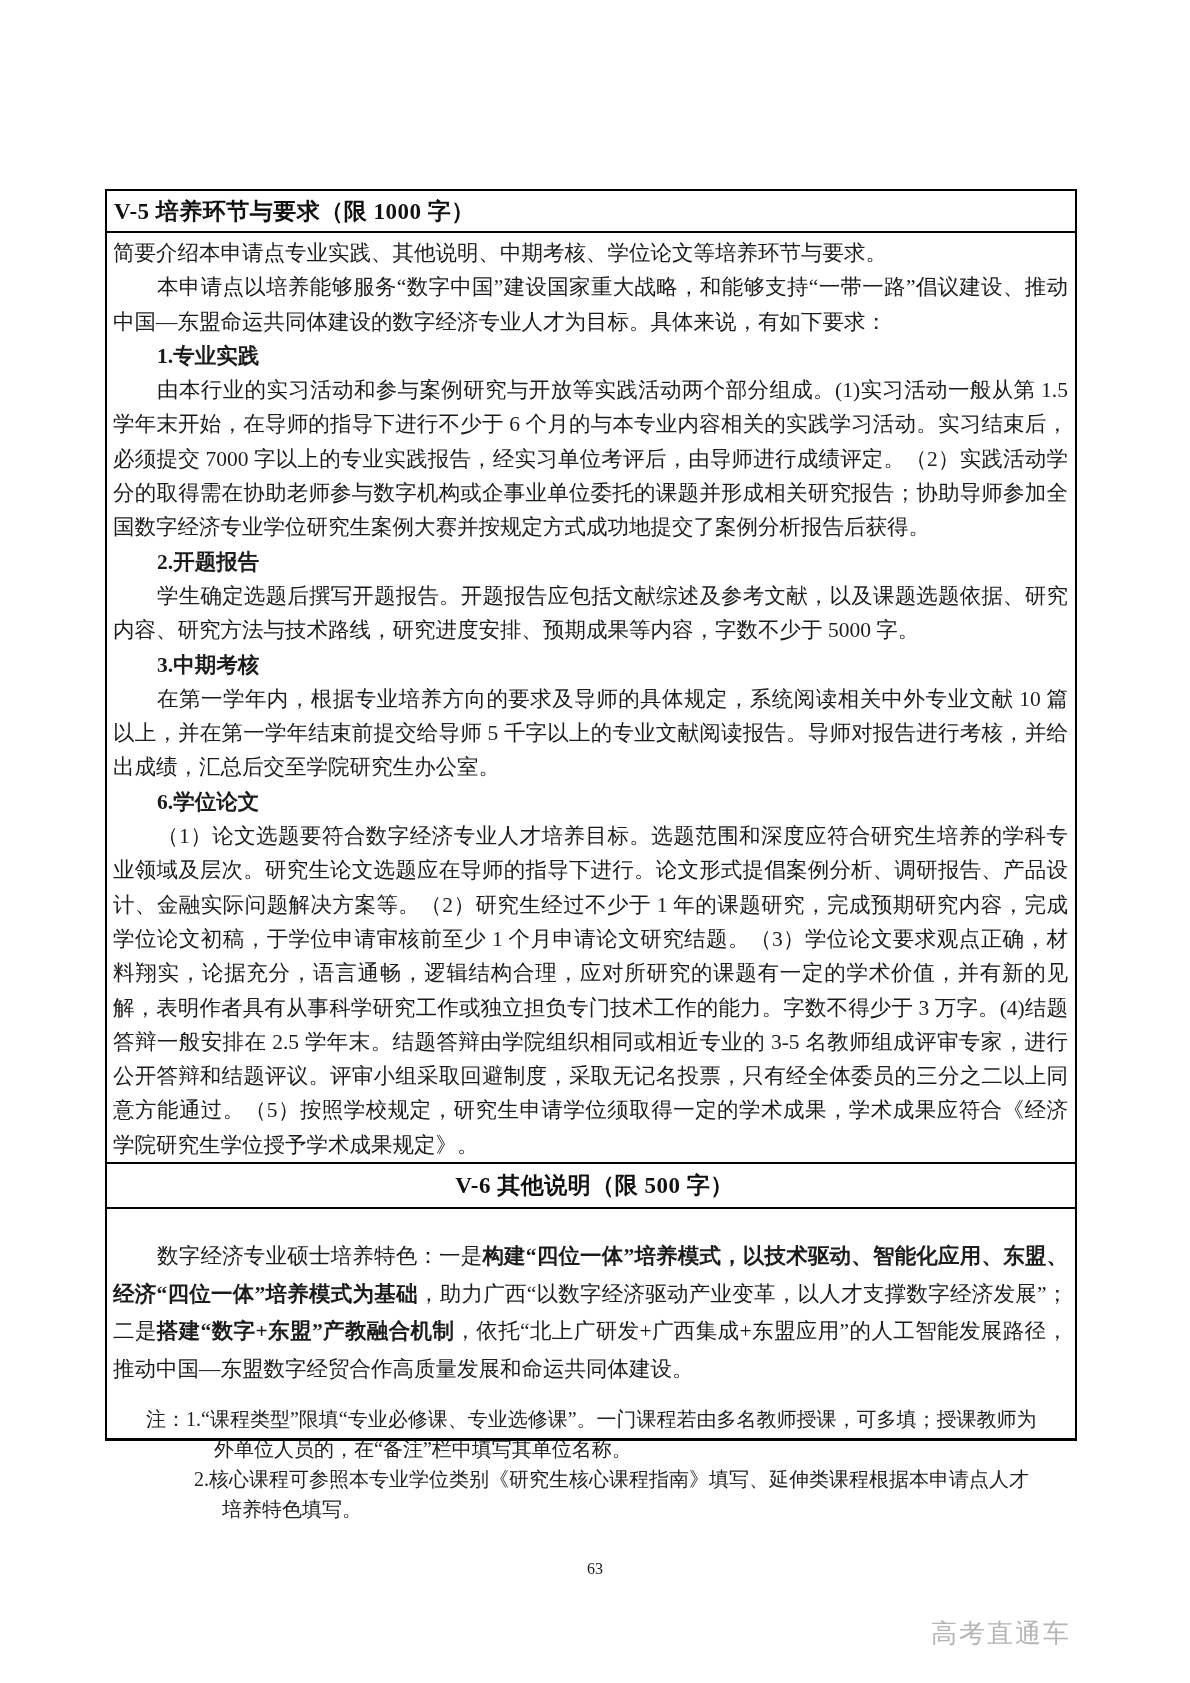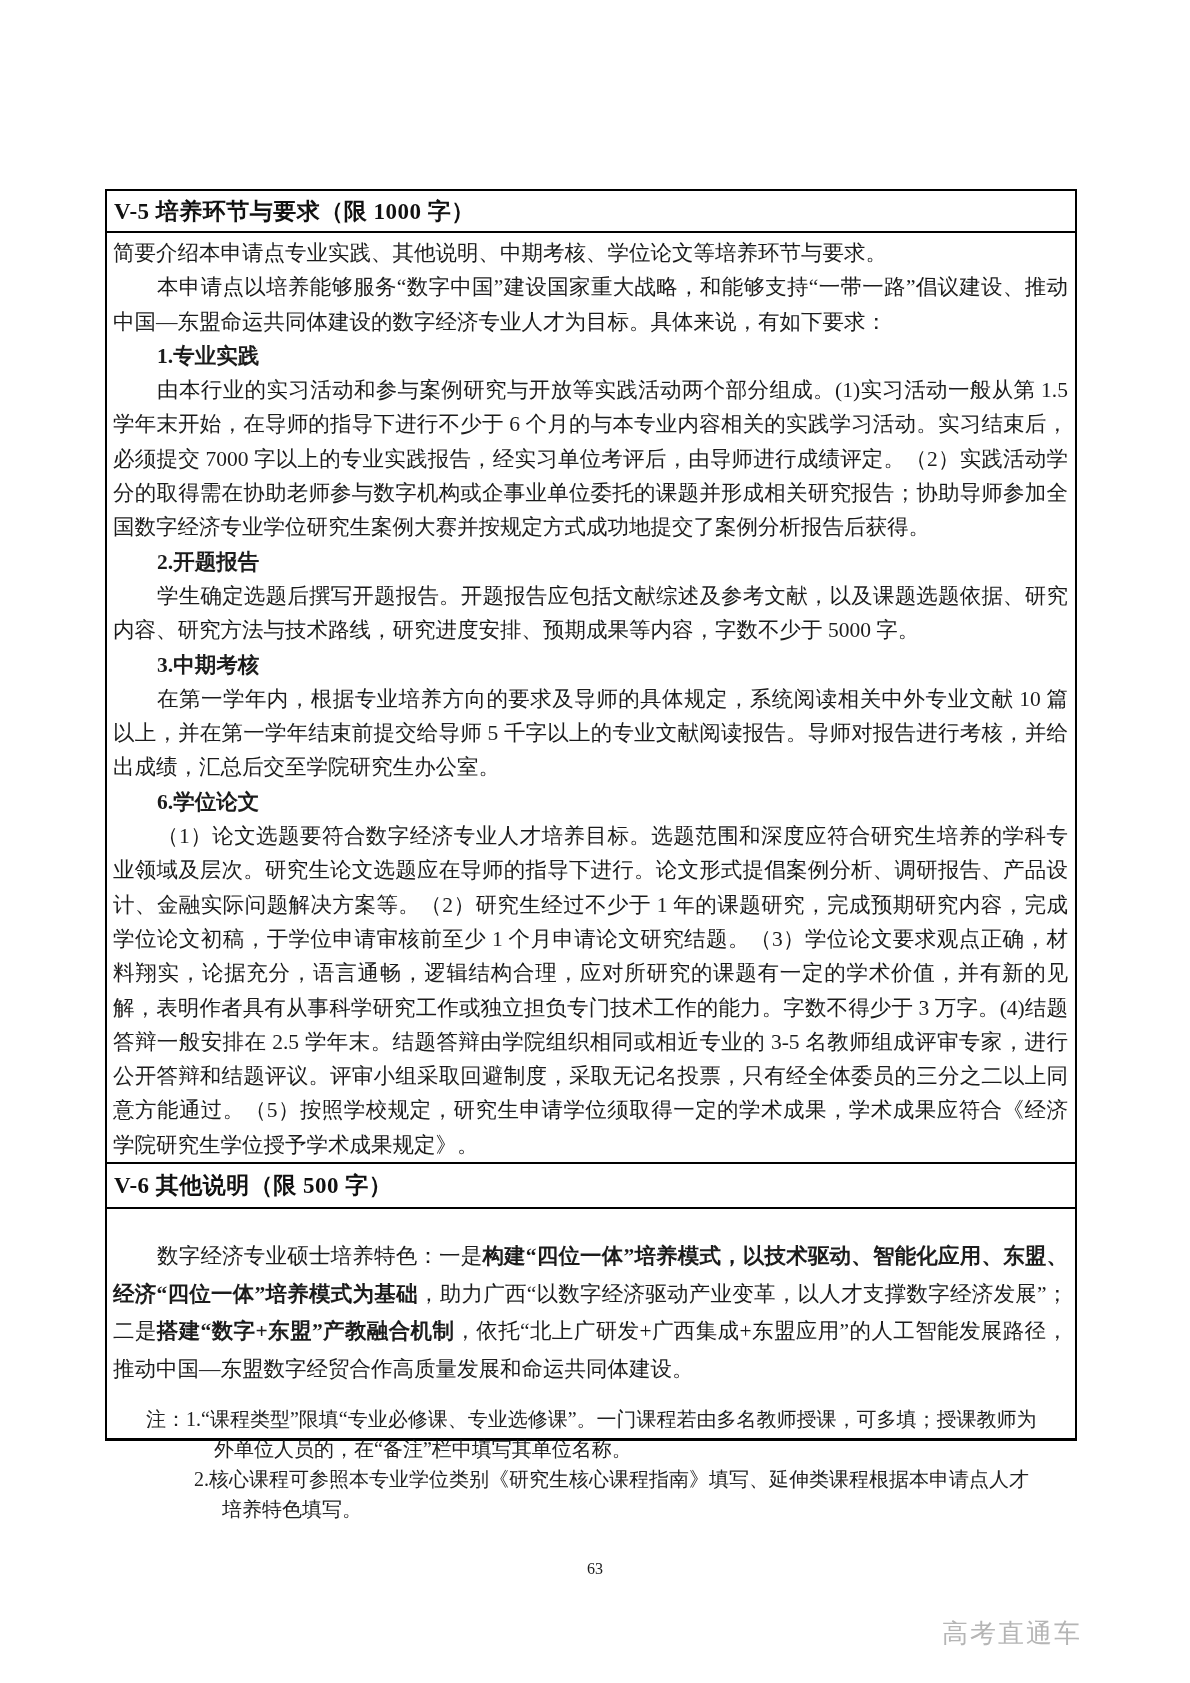--- a/index.html
+++ b/index.html
@@ -24,20 +24,21 @@
     font-weight:bold;font-size:23px;letter-spacing:0.5px;
     color:#111;
   }
   .v6-header{
     box-sizing:border-box;height:47px;
     border-top:2px solid #000;border-bottom:2px solid #000;
     display:flex;align-items:center;
     padding-left:7px;
     font-weight:bold;font-size:23px;letter-spacing:0.5px;
     color:#111;
+    justify-content:center;
   }
   .v5-body{
     box-sizing:border-box;height:929px;overflow:hidden;
     padding:3px 7px 0 6px;
     font-size:21.5px;line-height:34.3px;
     text-align:justify;text-justify:inter-character;
   }
   .v6-body{
     box-sizing:border-box;height:229px;overflow:hidden;
     padding:29px 7px 0 6px;
@@ -54,21 +55,21 @@
   }
   .notes-label{flex:0 0 auto;white-space:nowrap;}
   .notes-content{flex:1 1 auto;}
   .note-item{padding-left:28px;text-indent:-28px;margin:0;}
   .note-item.second{margin-left:8px;}
   .page-number{
     position:absolute;left:0;right:0;top:1560px;
     text-align:center;font-size:16px;color:#1c1c1c;
   }
   .watermark{
-    position:absolute;top:1616px;right:108px;
+    position:absolute;top:1616px;right:119px;
     font-family:"Liberation Sans","DejaVu Sans",sans-serif;
     font-size:26px;color:#b5b5b5;letter-spacing:2px;
   }
 </style>
 </head>
 <body>
 
 <div class="doc-table">
 
   <div class="sec-header">

